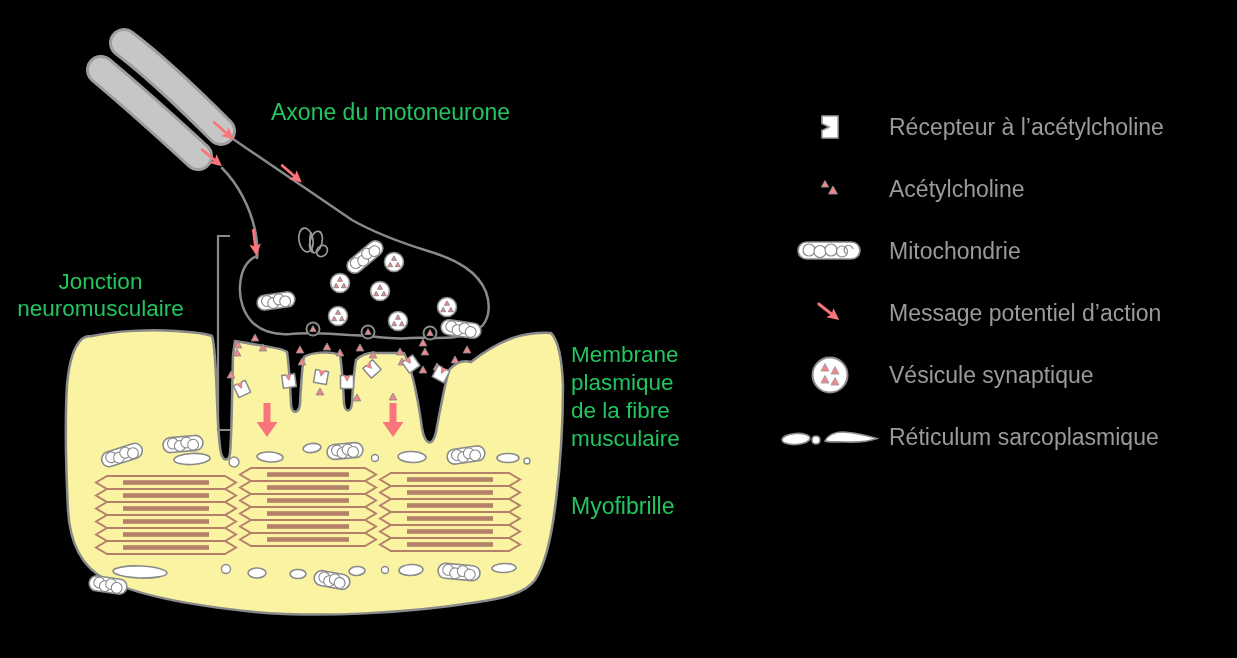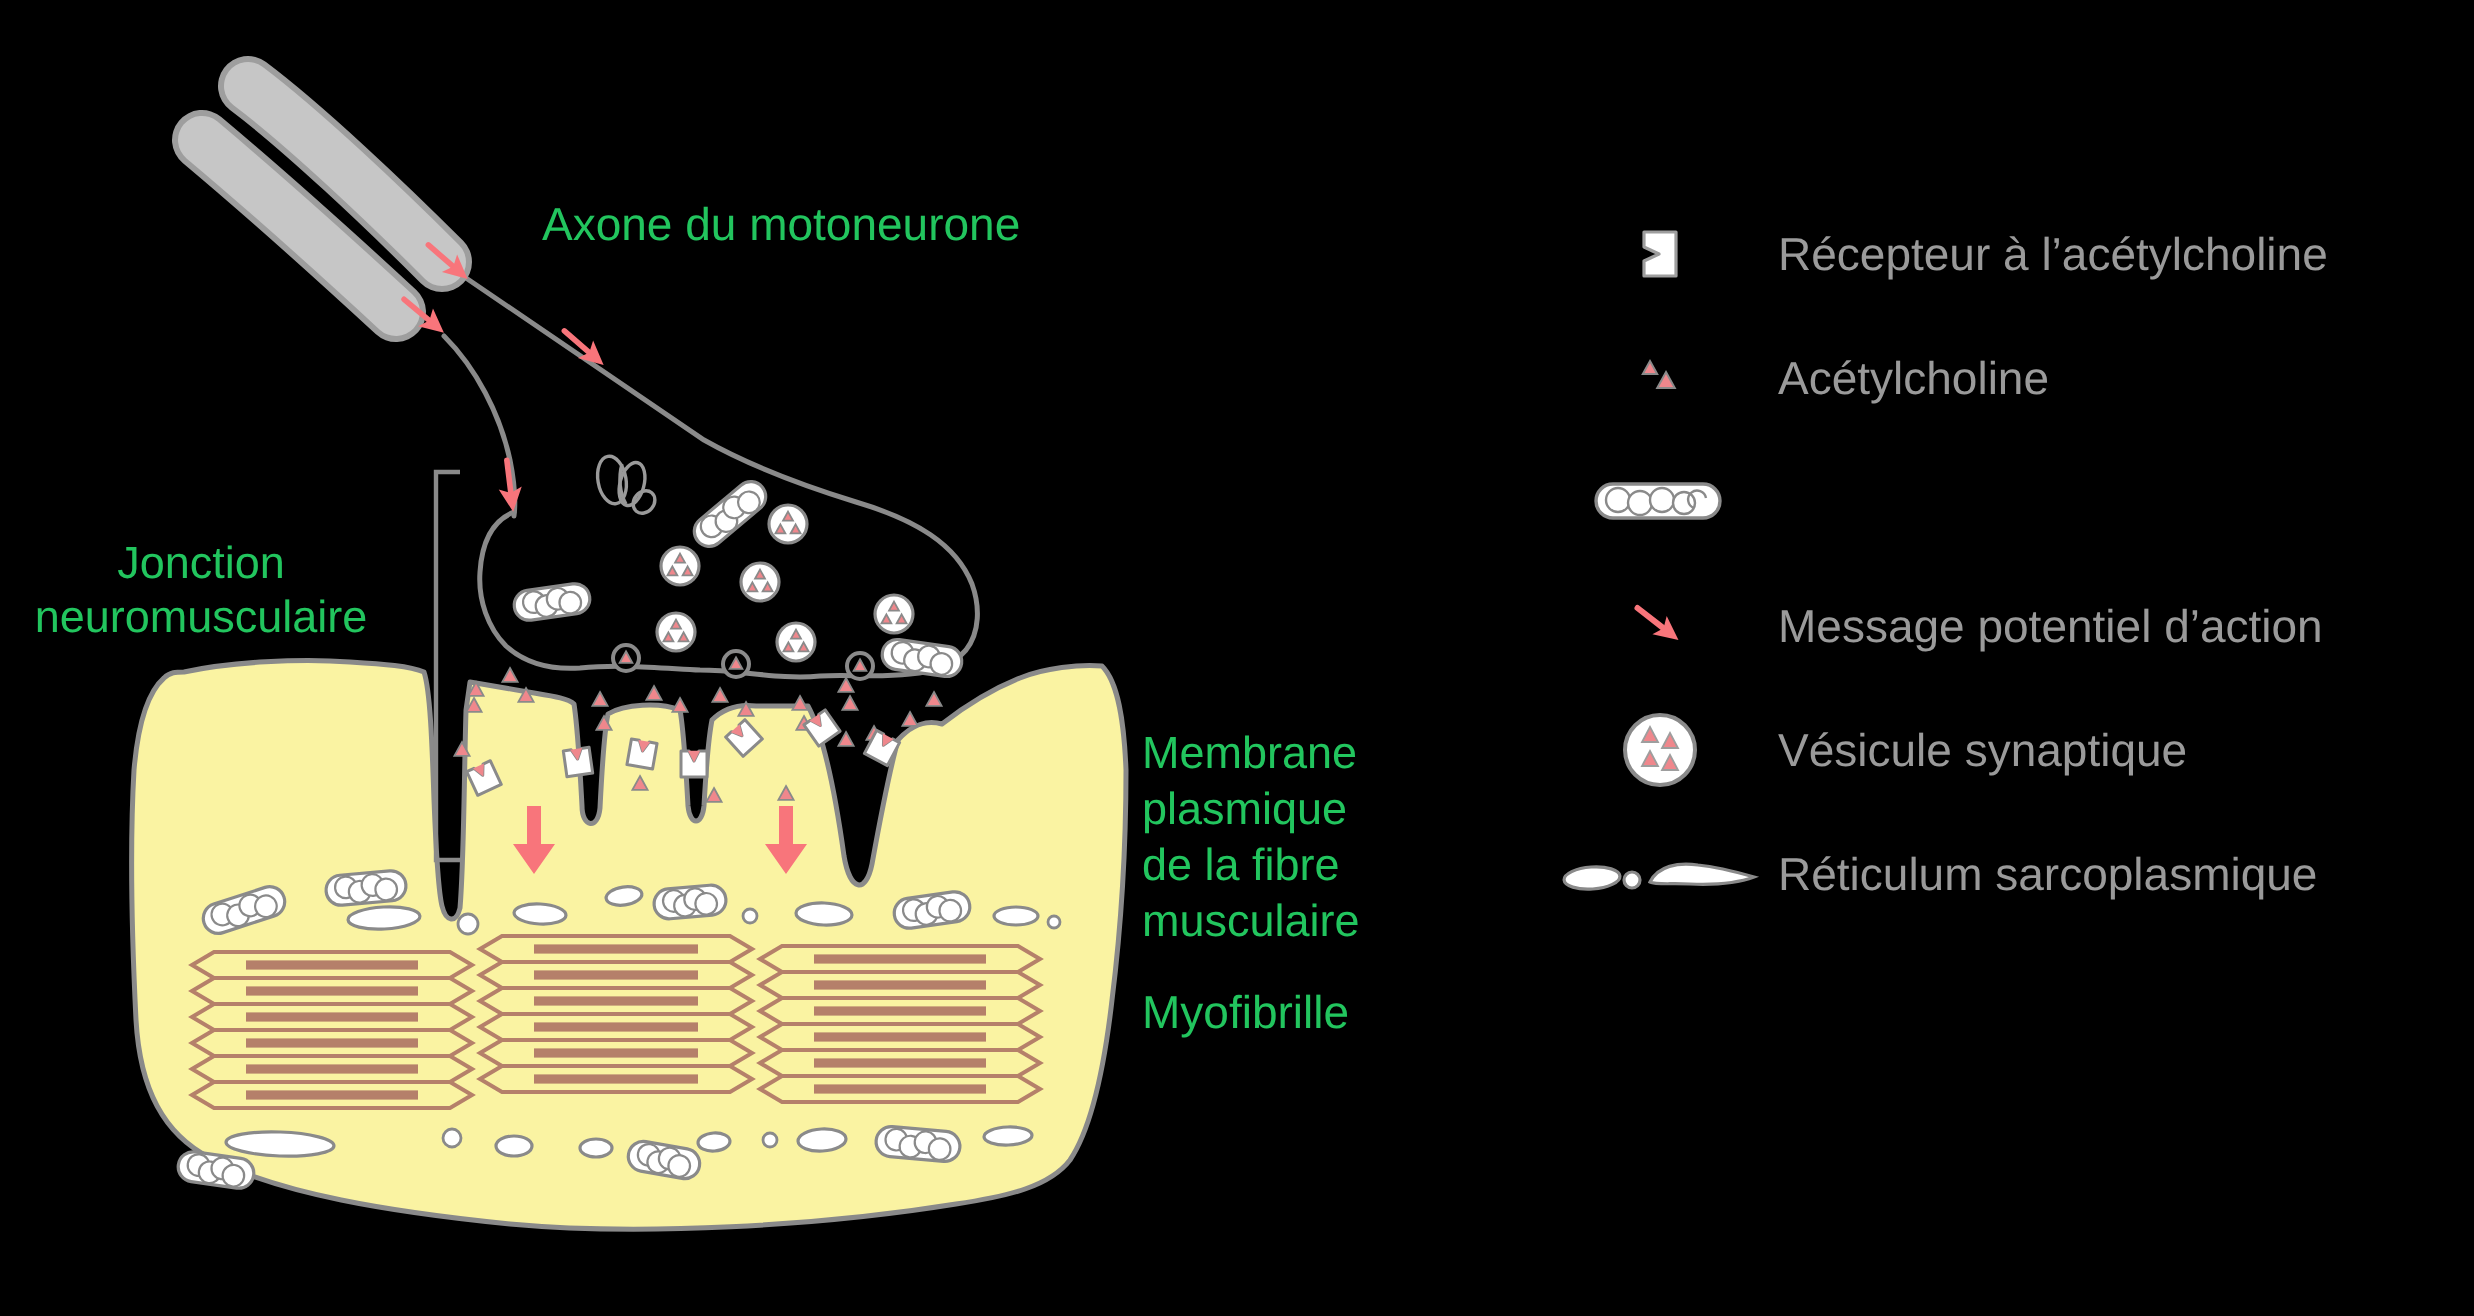--- a/index.html
+++ b/index.html
@@ -1,21 +1,21 @@
 <!DOCTYPE html>
 <html><head>
 <meta charset="utf-8">
 <style>
   html,body{margin:0;padding:0;background:#000;}
   body{width:1237px;height:658px;position:relative;overflow:hidden;
        font-family:"Liberation Sans", sans-serif;}
   .lbl{position:absolute;color:#22c55e;}
   #axon-label{left:271px;top:99px;font-size:23px;}
   #junction-label{left:0;top:268px;width:201px;text-align:center;font-size:22.5px;line-height:27px;}
-  #membrane-label{left:571px;top:341px;font-size:22.5px;line-height:28px;margin-top:22px;}
+  #membrane-label{left:571px;top:341px;font-size:22.5px;line-height:28px;}
   #myofibril-label{left:571px;top:493px;font-size:23px;}
   #legend{position:absolute;left:770px;top:96px;display:flex;flex-direction:column;}
   .legend-row{height:62px;display:flex;align-items:center;}
   .legend-icon-cell{width:119px;display:flex;justify-content:center;align-items:center;flex:0 0 119px;}
   .legend-label{font-size:23px;color:#9a9a9a;white-space:nowrap;}
   svg{display:block;}
   #diagram{position:absolute;left:0;top:0;}
 </style>
 </head>
 <body>
@@ -358,20 +358,21 @@
     <div class="legend-icon-cell">
       <svg width="70" height="26">
         <rect x="3" y="4" width="62" height="17" rx="8.5" fill="#fff" stroke="#8a8a8a" stroke-width="1.7"></rect>
         <circle cx="14" cy="12" r="6" fill="#fff" stroke="#8a8a8a" stroke-width="1.2"></circle>
         <circle cx="25" cy="13.5" r="6" fill="#fff" stroke="#8a8a8a" stroke-width="1.2"></circle>
         <circle cx="36" cy="12" r="6" fill="#fff" stroke="#8a8a8a" stroke-width="1.2"></circle>
         <circle cx="47" cy="13.5" r="5.5" fill="#fff" stroke="#8a8a8a" stroke-width="1.2"></circle>
         <path d="M52,16 a4.5,4.5 0 1 1 6,-5" fill="none" stroke="#8a8a8a" stroke-width="1.2"></path>
       </svg>
     </div>
+    <span class="legend-label">Mitochondrie</span>
   </div>
 
   <div class="legend-row">
     <div class="legend-icon-cell">
       <svg width="34" height="30">
         <g transform="translate(16,14) rotate(38)">
           <path d="M-13,0 L3,0" stroke="#f8757b" stroke-width="3" stroke-linecap="round"></path>
           <polygon points="13,0 1,-5.8 3.5,0 1,5.8" fill="#f8757b"></polygon>
         </g>
       </svg>

